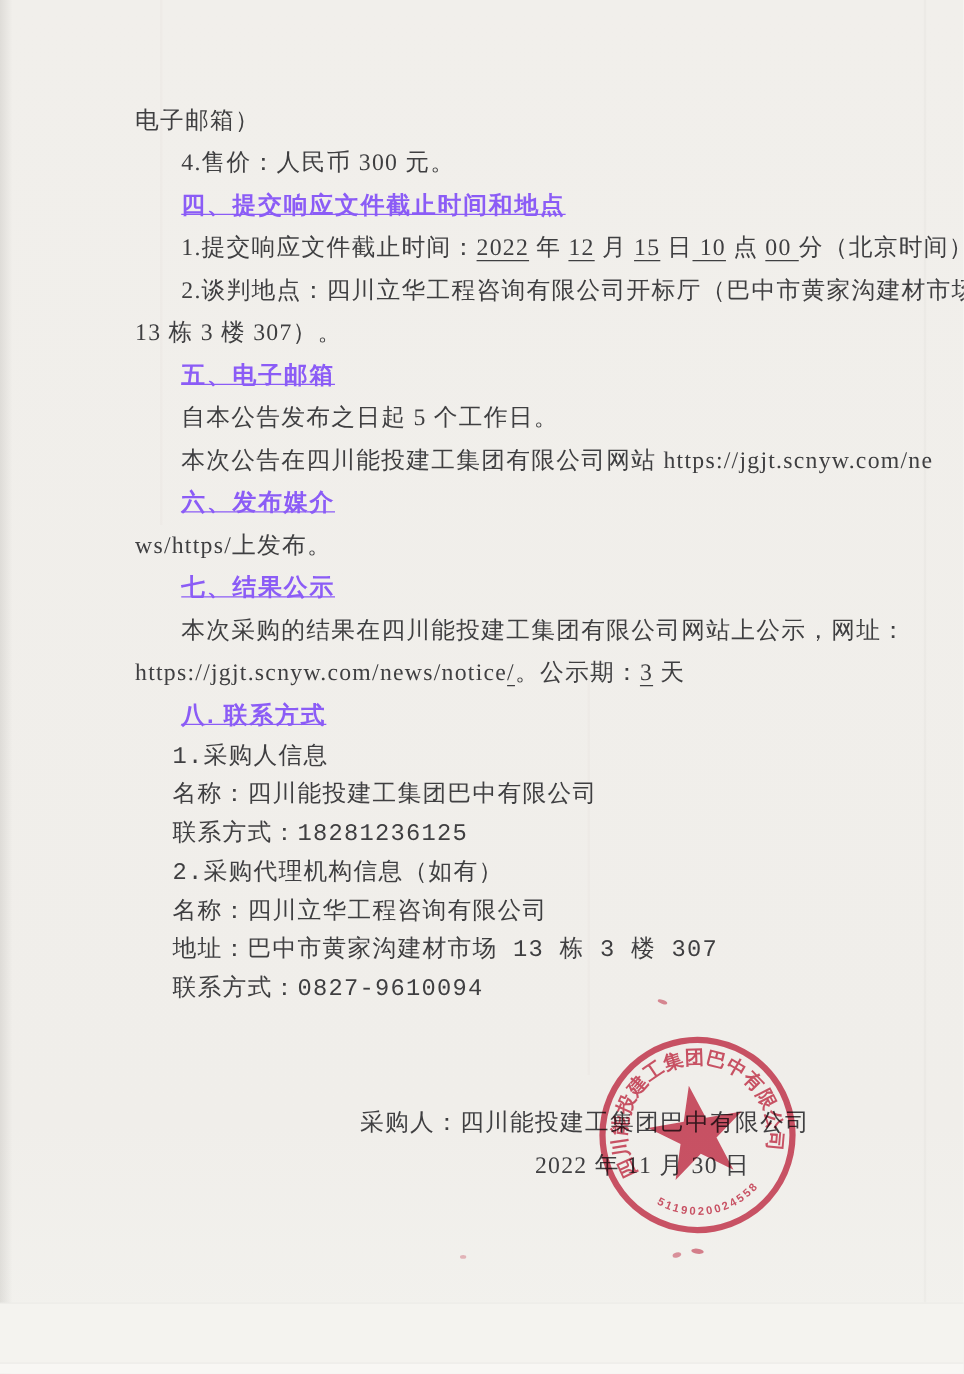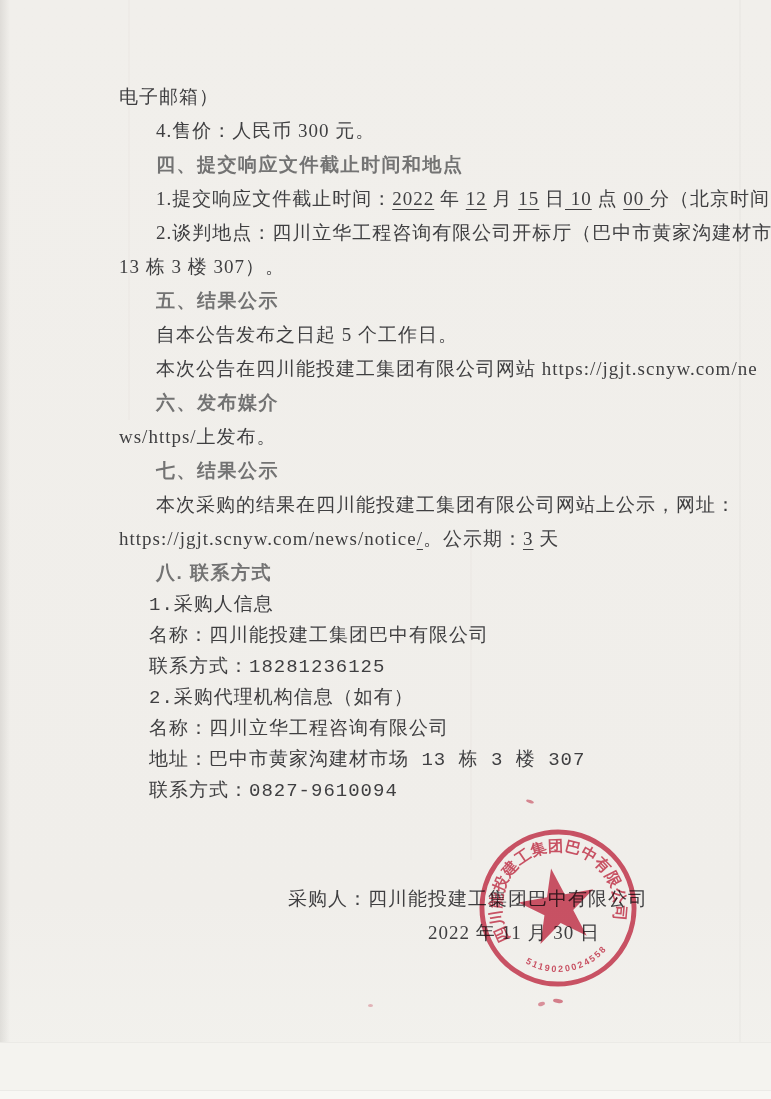--- a/index.html
+++ b/index.html
@@ -13,25 +13,25 @@
     background:linear-gradient(90deg,rgba(60,55,50,0.10),rgba(60,55,50,0));}
   .bottom-strip{position:absolute;left:0;right:0;top:1042px;height:48px;
     background:#f4f3ef;border-top:1px solid rgba(0,0,0,0.035);}
   .bottom-edge{position:absolute;left:0;right:0;top:1090px;height:9px;
     background:#f8f7f4;border-top:1px solid rgba(0,0,0,0.05);}
   .crease{position:absolute;width:2px;background:rgba(80,75,70,0.028);}
   .crease.c1{left:739px;top:0;height:1042px;}
   .crease.c2{left:128px;top:0;height:420px;background:rgba(80,75,70,0.02);}
   .crease.c3{left:470px;top:540px;height:320px;background:rgba(80,75,70,0.02);}
 
-  .doc{position:absolute;left:11px;top:0;right:0;padding:80px 58px 0 108px;
+  .doc{position:absolute;left:0;top:0;right:0;padding:80px 58px 0 108px;
     color:#3f3f41;font-size:19px;letter-spacing:1px;}
   .line{line-height:34px;white-space:nowrap;}
   .heading{font-family:"Liberation Sans","DejaVu Sans",sans-serif;
-    font-weight:700;color:#737373;letter-spacing:1.5px;}
+    font-weight:700;color:#8b5cf6;letter-spacing:1.5px;text-decoration:underline;}
   .indent{padding-left:37px;}
   .contact{line-height:31px;padding-left:30px;font-family:Liberation Mono, monospace;}
   .u{text-decoration:underline;text-underline-offset:4px;text-decoration-thickness:1px;}
 
   .sig-block{position:absolute;left:108px;right:58px;top:882px;
     color:#3f3f41;font-size:19px;letter-spacing:1px;}
   .sig-buyer{line-height:34px;text-align:right;padding-right:65px;white-space:nowrap;}
   .sig-date{line-height:34px;text-align:right;padding-right:113px;white-space:nowrap;}
 
   .stamp{position:absolute;left:476px;top:826px;width:164px;height:164px;
@@ -58,21 +58,21 @@
   <div class="bottom-strip"></div>
   <div class="bottom-edge"></div>
 
   <div class="doc">
       <div class="line"><span>电子邮箱）</span></div>
       <div class="line indent"><span>4.售价：人民币 300 元。</span></div>
       <div class="line heading indent"><span>四、提交响应文件截止时间和地点</span></div>
       <div class="line indent"><span>1.提交响应文件截止时间：</span><span class="u">2022</span><span> 年 </span><span class="u">12</span><span> 月 </span><span class="u">15</span><span> 日</span><span class="u"> 10</span><span> 点 </span><span class="u">00 </span><span>分（北京时间）；</span></div>
       <div class="line indent"><span>2.谈判地点：四川立华工程咨询有限公司开标厅（巴中市黄家沟建材市场</span></div>
       <div class="line"><span>13 栋 3 楼 307）。</span></div>
-      <div class="line heading indent"><span>五、结果公示</span></div>
+      <div class="line heading indent"><span>五、电子邮箱</span></div>
       <div class="line indent"><span>自本公告发布之日起 5 个工作日。</span></div>
       <div class="line indent"><span>本次公告在四川能投建工集团有限公司网站 https://jgjt.scnyw.com/ne</span></div>
       <div class="line heading indent"><span>六、发布媒介</span></div>
       <div class="line"><span>ws/https/上发布。</span></div>
       <div class="line heading indent"><span>七、结果公示</span></div>
       <div class="line indent"><span>本次采购的结果在四川能投建工集团有限公司网站上公示，网址：</span></div>
       <div class="line"><span>https://jgjt.scnyw.com/news/notice</span><span class="u">/</span><span>。公示期：</span><span class="u">3</span><span> 天</span></div>
       <div class="line heading indent"><span>八. 联系方式</span></div>
       <div class="line contact"><span>1.采购人信息</span></div>
       <div class="line contact"><span>名称：四川能投建工集团巴中有限公司</span></div>

